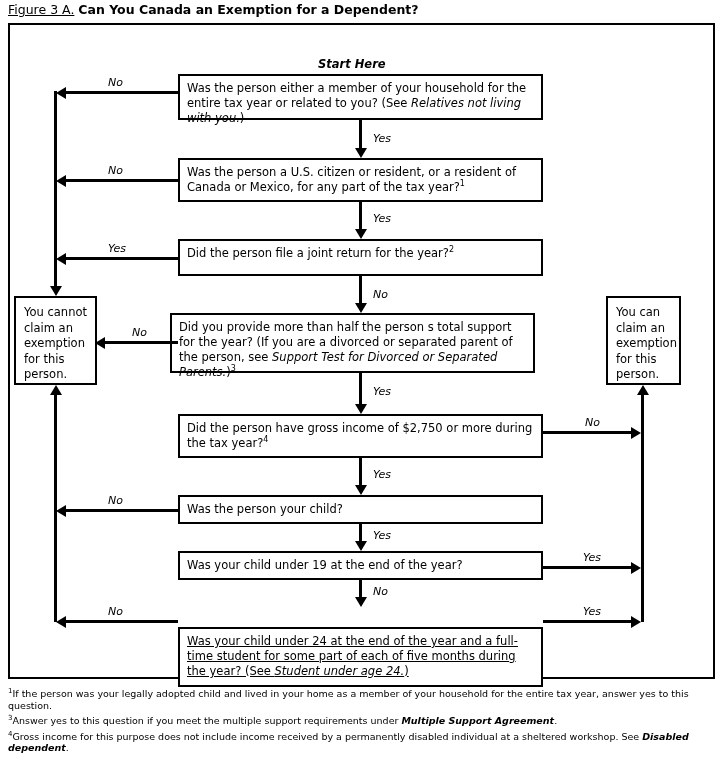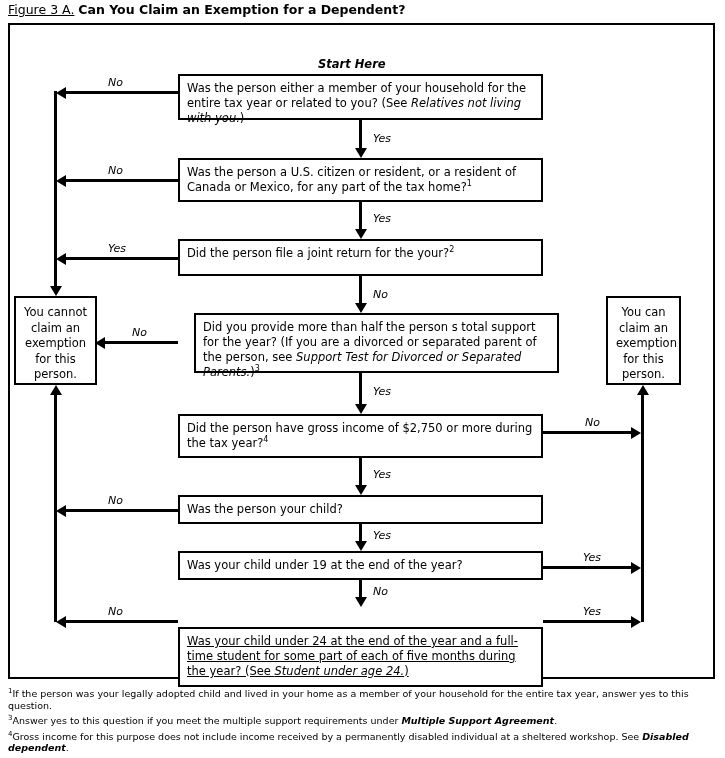--- a/index.html
+++ b/index.html
@@ -53,21 +53,20 @@
   .qbox sup { font-size: 8px; vertical-align: super; line-height: 0; }
 
   .termbox {
     position: absolute;
     border: 2px solid #000;
     background: #fff;
     box-sizing: border-box;
     font-size: 11.5px;
     line-height: 15.5px;
     padding: 7px 8px;
-    text-align: center;
   }
 
   
   #start-here {
     position: absolute;
     font-weight: bold;
     font-style: italic;
     font-size: 11.5px;
     white-space: nowrap;
   }
@@ -124,40 +123,40 @@
   }
   #footnotes .fn { margin: 4px; }
   #footnotes sup { font-size: 7px; vertical-align: super; line-height: 0; }
   #footnotes .i { font-style: italic; font-weight: bold; }
 </style>
 </head>
 <body>
 
 <div id="fig-title">
   <span class="fig-num">Figure 3 A.</span>
-  <span class="fig-name">Can You Claim an Exemption for a Dependent?</span>
+  <span class="fig-name">Can You Canada an Exemption for a Dependent?</span>
 </div>
 
 <div id="chart-frame"></div>
 
 <div id="start-here" style="left:318px; top:57px;">Start Here</div>
 
 <div class="qbox" id="box-q1" style="left:178px; top:74px; width:365px; height:46px;">
   <span>Was the person either a member of your household for the entire tax year or related to you? (See </span><span class="i">Relatives not living with you.</span><span>)</span>
 </div>
 
 <div class="qbox" id="box-q2" style="left:178px; top:158px; width:365px; height:44px;">
-  <span>Was the person a U.S. citizen or resident, or a resident of Canada or Mexico, for any part of the tax home?</span><sup>1</sup>
+  <span>Was the person a U.S. citizen or resident, or a resident of Canada or Mexico, for any part of the tax year?</span><sup>1</sup>
 </div>
 
 <div class="qbox" id="box-q3" style="left:178px; top:239px; width:365px; height:37px;">
-  <span>Did the person file a joint return for the your?</span><sup>2</sup>
-</div>
-
-<div class="qbox" id="box-q4" style="left:194px; top:313px; width:365px; height:60px;">
+  <span>Did the person file a joint return for the year?</span><sup>2</sup>
+</div>
+
+<div class="qbox" id="box-q4" style="left:170px; top:313px; width:365px; height:60px;">
   <span>Did you provide more than half the person  s total support for the year? (If you are a divorced or separated parent of the person, see </span><span class="i">Support Test for Divorced or Separated Parents.</span><span>)</span><sup>3</sup>
 </div>
 
 <div class="qbox" id="box-q5" style="left:178px; top:414px; width:365px; height:44px;">
   <span>Did the person have gross income of $2,750 or more during the tax year?</span><sup>4</sup>
 </div>
 
 <div class="qbox" id="box-q6" style="left:178px; top:495px; width:365px; height:29px;">
   <span>Was the person your child?</span>
 </div>

